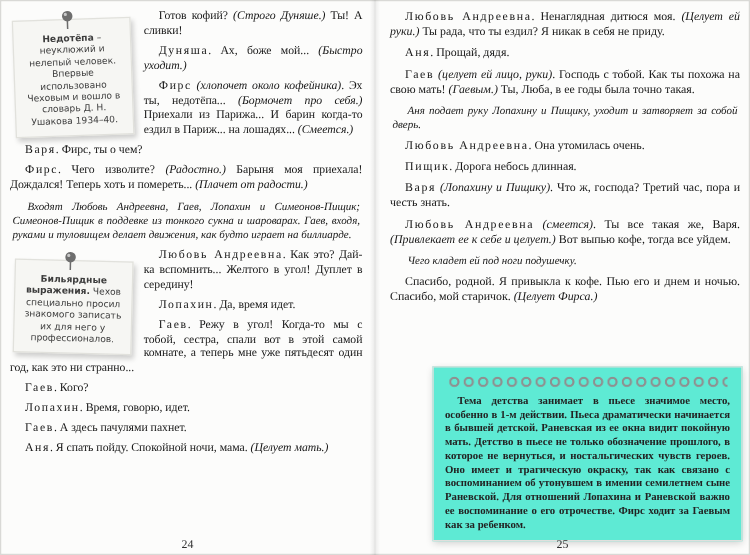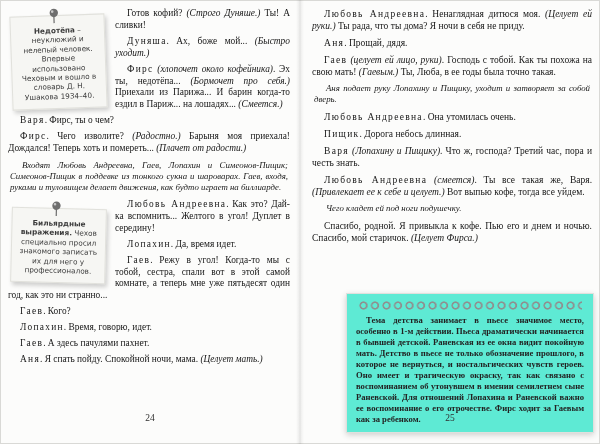--- a/index.html
+++ b/index.html
@@ -12,21 +12,21 @@
   .page-left{padding:8px 10px 18px 8px;}
   .page-right{padding:8px 8px 18px 12px;}
 
   .flow p{margin:0 0 4px;}
   p.dialogue{font-size:9.4px;line-height:11.9px;text-indent:12px;text-align:justify;}
   .page-right p.dialogue{font-size:9.5px;line-height:12px;margin:0 0 5px;}
   p.stage{font-size:8.8px;line-height:11px;font-style:italic;text-indent:12px;text-align:justify;margin:5px 2px 6px;}
   .n{letter-spacing:1.3px;}
   .d{font-style:italic;font-family:Liberation Serif, serif;}
 
-  .pagenum{position:absolute;bottom:21px;left:0;right:0;text-align:center;font-size:9.5px;color:#2e2e2e;}
+  .pagenum{position:absolute;bottom:3px;left:0;right:0;text-align:center;font-size:9.5px;color:#2e2e2e;}
 
   
   .note-float{float:left;width:101px;margin:0 6px 4px 0;padding-top:5px;}
   .nf2{margin-top:2px;}
   .note-card{
     position:relative;background:#f6f6f3;border:1px solid #e1e1dc;
     box-shadow:2px 3px 4px rgba(0,0,0,.18);
     padding:10px 7px 7px;margin:2px 3px 0 3px;
   }
   .rot-a{transform:rotate(-2deg);}
@@ -112,21 +112,21 @@
         <p class="dialogue"><span class="n">Гаев</span><span class="t">. А здесь пачулями пахнет.</span></p>
         <p class="dialogue"><span class="n">Аня</span><span class="t">. Я спать пойду. Спокойной ночи, мама. </span><span class="d">(Целует мать.)</span></p>
       </div>
 
     <div class="pagenum">24</div>
   </div>
 
   <div class="page page-right">
 
     <div class="flow">
-        <p class="dialogue"><span class="n">Любовь Андреевна</span><span class="t">. Ненаглядная дитюся моя. </span><span class="d">(Целует ей руки.)</span><span class="t"> Ты рада, что ты дома? Я ночи в себя не приду.</span></p>
+        <p class="dialogue"><span class="n">Любовь Андреевна</span><span class="t">. Ненаглядная дитюся моя. </span><span class="d">(Целует ей руки.)</span><span class="t"> Ты рада, что ты ездил? Я никак в себя не приду.</span></p>
         <p class="dialogue"><span class="n">Аня</span><span class="t">. Прощай, дядя.</span></p>
         <p class="dialogue"><span class="n">Гаев</span><span class="t"> </span><span class="d">(целует ей лицо, руки)</span><span class="t">. Господь с тобой. Как ты похожа на свою мать! </span><span class="d">(Гаевым.)</span><span class="t"> Ты, Люба, в ее годы была точно такая.</span></p>
         <p class="stage"><span class="d">Аня подает руку Лопахину и Пищику, уходит и затворяет за собой дверь.</span></p>
         <p class="dialogue"><span class="n">Любовь Андреевна</span><span class="t">. Она утомилась очень.</span></p>
         <p class="dialogue"><span class="n">Пищик</span><span class="t">. Дорога небось длинная.</span></p>
         <p class="dialogue"><span class="n">Варя</span><span class="t"> </span><span class="d">(Лопахину и Пищику)</span><span class="t">. Что ж, господа? Третий час, пора и честь знать.</span></p>
         <p class="dialogue"><span class="n">Любовь Андреевна</span><span class="t"> </span><span class="d">(смеется)</span><span class="t">. Ты все такая же, Варя. </span><span class="d">(Привлекает ее к себе и целует.)</span><span class="t"> Вот выпью кофе, тогда все уйдем.</span></p>
         <p class="stage"><span class="d">Чего кладет ей под ноги подушечку.</span></p>
         <p class="dialogue"><span class="t">Спасибо, родной. Я привыкла к кофе. Пью его и днем и ночью. Спасибо, мой старичок. </span><span class="d">(Целует Фирса.)</span></p>
       </div>

